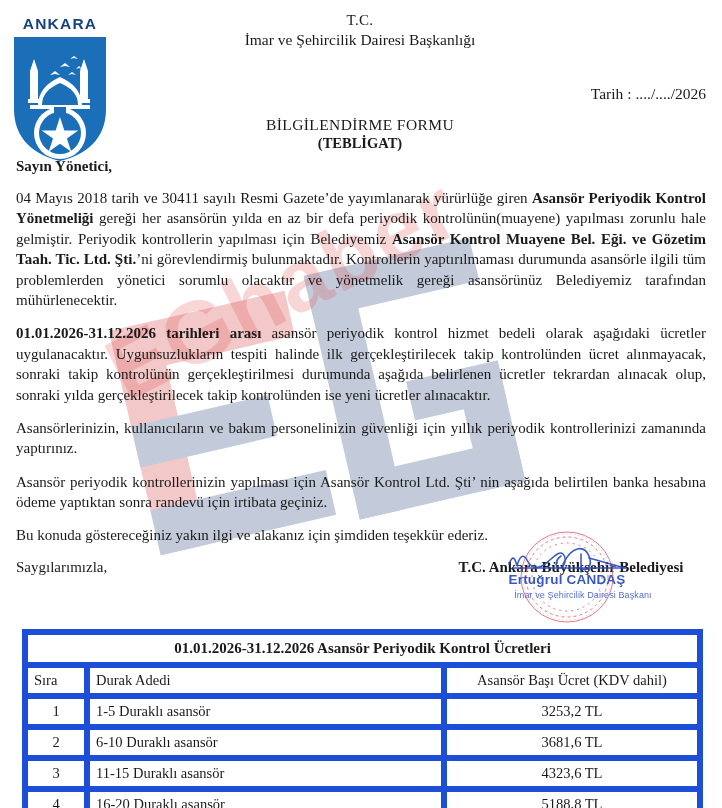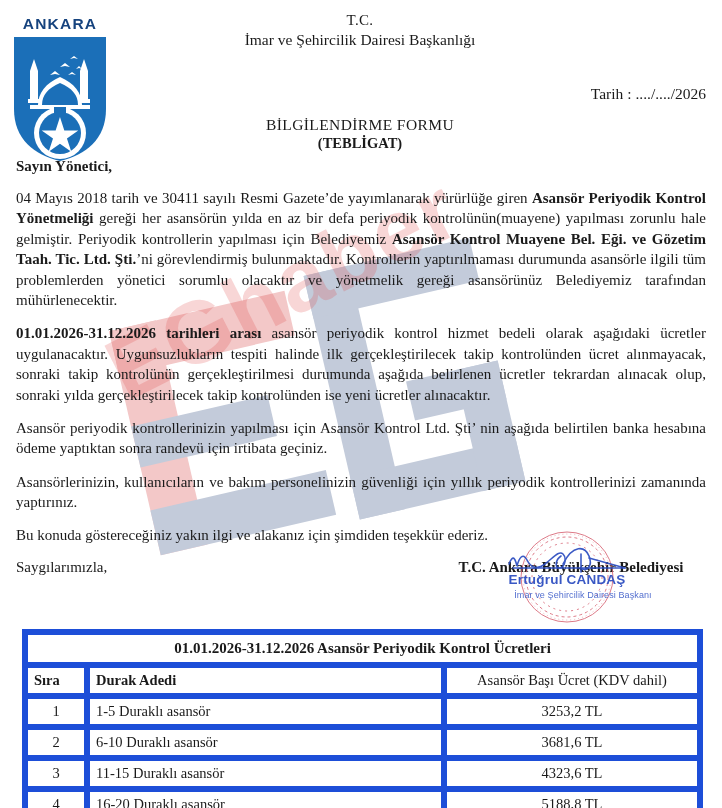--- a/index.html
+++ b/index.html
@@ -238,21 +238,21 @@
     line-height: 1.15;
   }
   table.fees th.caption {
     text-align: center;
     font-weight: 700;
     font-size: 15px;
     padding: 3px 6px;
   }
   table.fees th.col-sira,
   table.fees th.col-durak {
-    font-weight: 700;
+    font-weight: 400;
     text-align: left;
     font-size: 14.5px;
   }
   table.fees th.col-ucret {
     font-weight: 400;
     text-align: center;
     font-size: 14.5px;
   }
   table.fees td.c-sira { text-align: center; width: 44px; }
   table.fees td.c-durak { text-align: left; }
@@ -325,23 +325,23 @@
   <div class="form-subtitle">(TEBLİGAT)</div>
 
   <div class="body-area">
 
     <p class="salutation">Sayın Yönetici,</p>
 
     <p class="para"><span>04 Mayıs 2018 tarih ve 30411 sayılı Resmi Gazete’de yayımlanarak yürürlüğe giren </span><b>Asansör Periyodik Kontrol Yönetmeliği</b><span> gereği her asansörün yılda en az bir defa periyodik kontrolünün(muayene) yapılması zorunlu hale gelmiştir. Periyodik kontrollerin yapılması için Belediyemiz </span><b>Asansör Kontrol Muayene Bel. Eği. ve Gözetim Taah. Tic. Ltd. Şti.</b><span>’ni görevlendirmiş bulunmaktadır. Kontrollerin yaptırılmaması durumunda asansörle ilgili tüm problemlerden yönetici sorumlu olacaktır ve yönetmelik gereği asansörünüz Belediyemiz tarafından mühürlenecektir.</span></p>
 
     <p class="para"><b>01.01.2026-31.12.2026 tarihleri arası</b><span> asansör periyodik kontrol hizmet bedeli olarak aşağıdaki ücretler uygulanacaktır. Uygunsuzlukların tespiti halinde ilk gerçekleştirilecek takip kontrolünden ücret alınmayacak, sonraki takip kontrolünün gerçekleştirilmesi durumunda aşağıda belirlenen ücretler tekrardan alınacak olup, sonraki yılda gerçekleştirilecek takip kontrolünden ise yeni ücretler alınacaktır.</span></p>
 
+    <p class="para">Asansörlerinizin, kullanıcıların ve bakım personelinizin güvenliği için yıllık periyodik kontrollerinizi zamanında yaptırınız.</p>
+
     <p class="para">Asansör periyodik kontrollerinizin yapılması için Asansör Kontrol Ltd. Şti’ nin aşağıda belirtilen banka hesabına ödeme yaptıktan sonra randevü için irtibata geçiniz.</p>
-
-    <p class="para">Asansörlerinizin, kullanıcıların ve bakım personelinizin güvenliği için yıllık periyodik kontrollerinizi zamanında yaptırınız.</p>
 
     <p class="para">Bu konuda göstereceğiniz yakın ilgi ve alakanız için şimdiden teşekkür ederiz.</p>
 
     <div style="position:relative;height:40px;">
       <p class="closing">Saygılarımızla,</p>
       <div class="sign-block">
         <div class="sign-org">T.C. Ankara Büyükşehir Belediyesi</div>
       </div>
     </div>
   </div>

